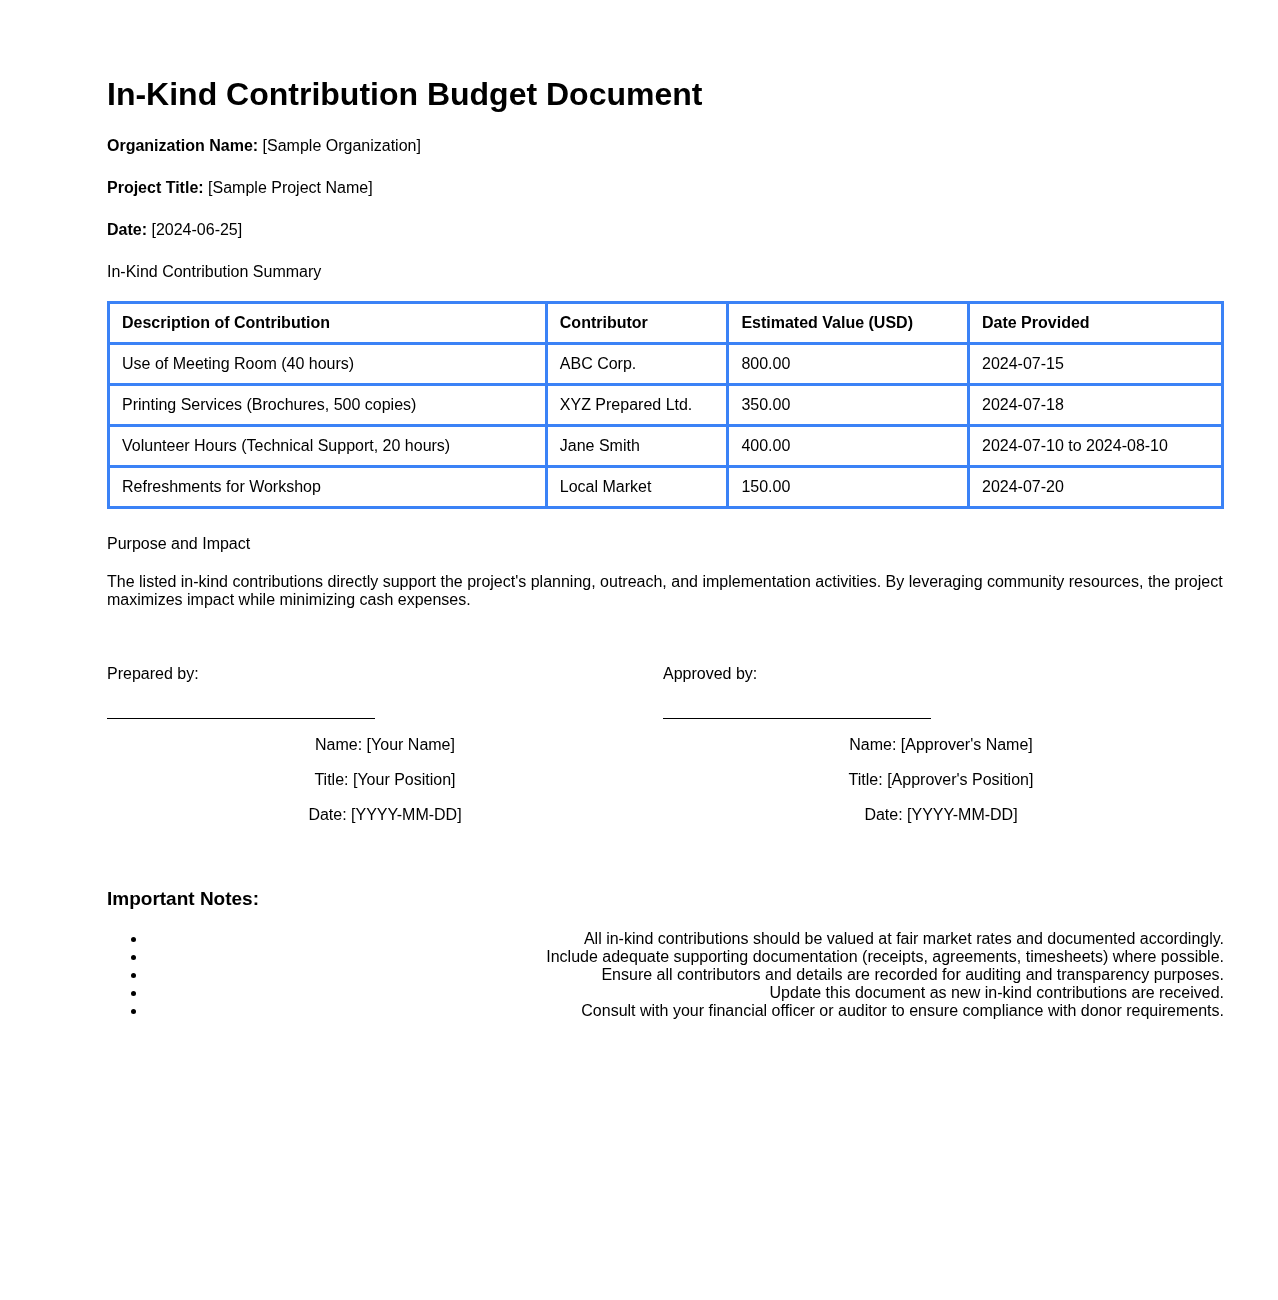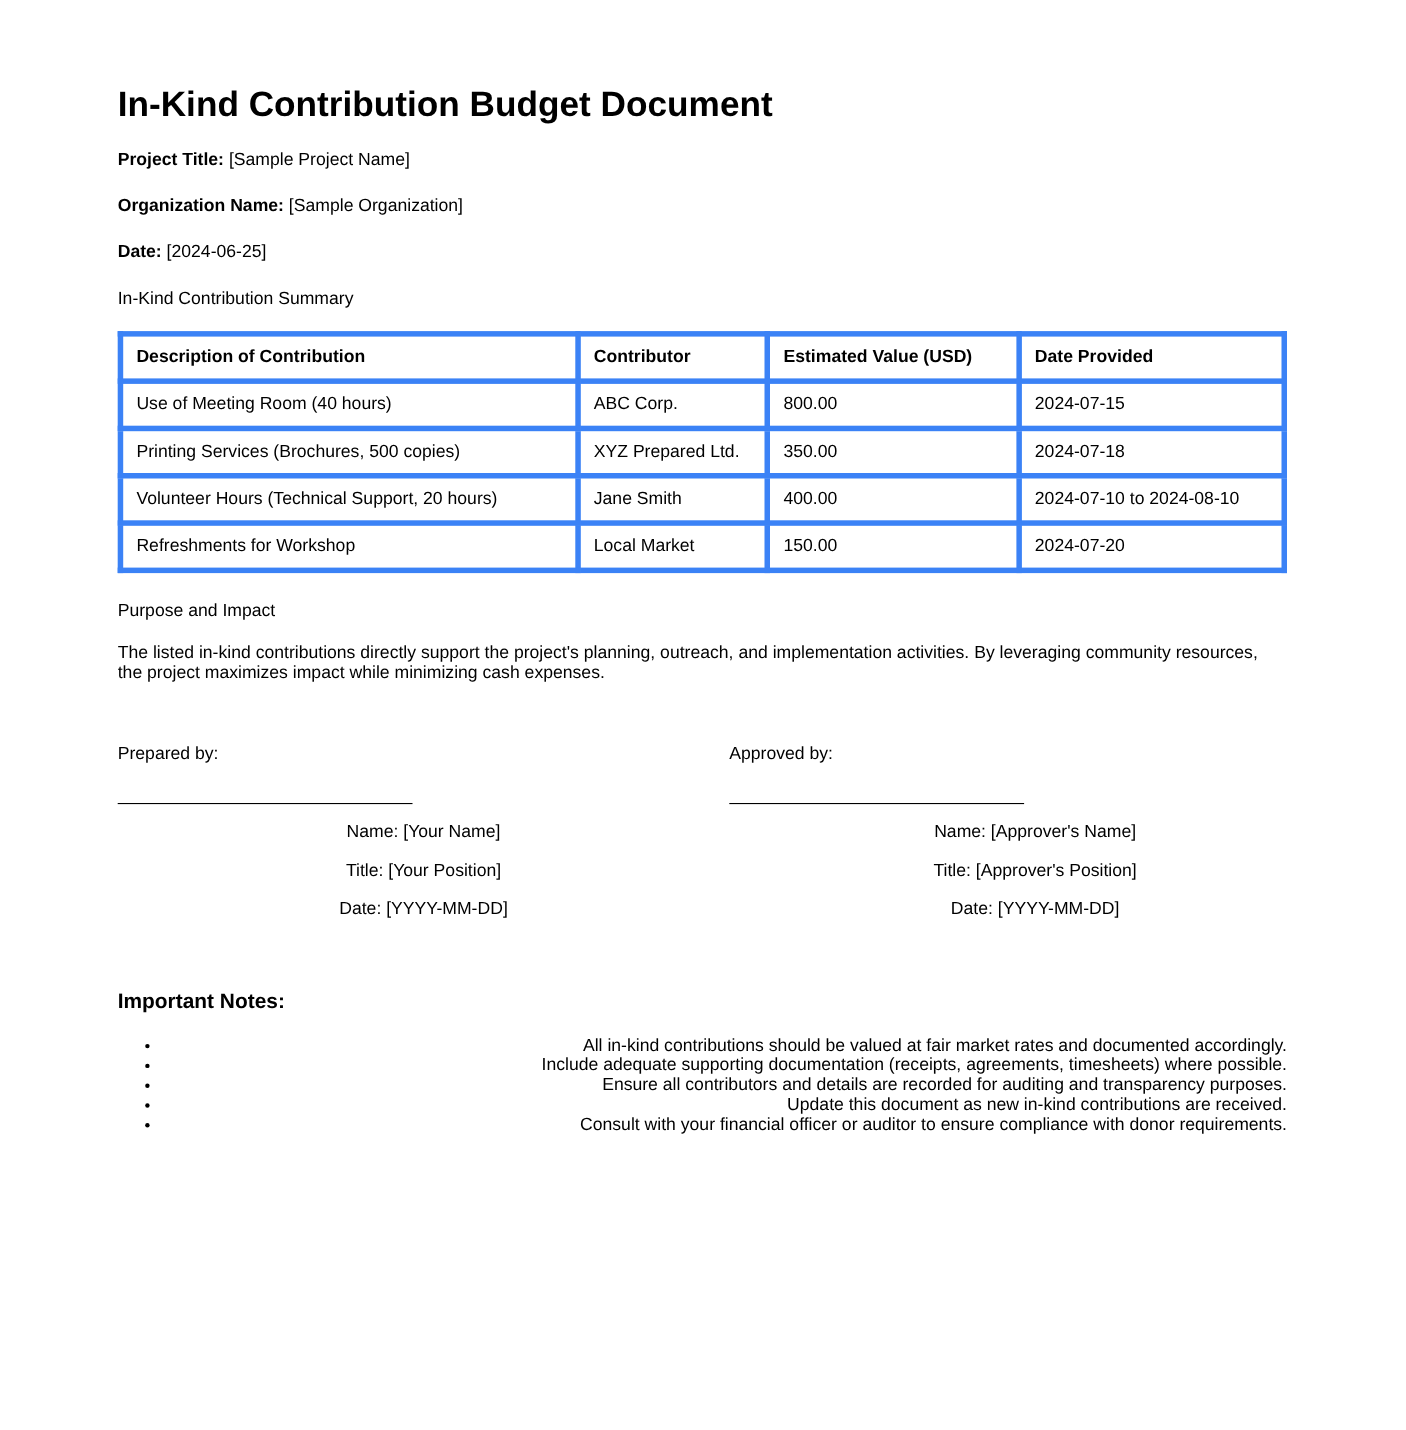--- a/index.html
+++ b/index.html
@@ -7,21 +7,21 @@
   body {
     color: #000000;
     font-family: "Liberation Sans", "DejaVu Sans", sans-serif;
     font-size: 16px;
     line-height: normal;
   }
   .page {
     width: 1278px;
     height: 1300px;
     background: #ffffff;
-    padding: 76px 108px 0 107px;
+    padding: 76px 54px 0 107px;
     overflow: hidden;
   }
   h1.doc-title {
     font-size: 32px;
     font-weight: bold;
     margin: 0 0 24px 0;
   }
   p.meta-line { margin: 0 0 24px 0; }
   .meta-label { font-weight: bold; }
   h2.section-heading {
@@ -30,21 +30,21 @@
     margin: 18px 0 20px 0;
   }
   h2.purpose-heading { margin-top: 26px; }
   table.contrib-table {
     width: 100%;
     border-collapse: collapse;
     table-layout: fixed;
   }
   table.contrib-table th,
   table.contrib-table td {
-    border: 5px solid #3b82f6;
+    border: 3px solid #3b82f6;
     padding: 10px 12px;
     text-align: left;
     font-size: 16px;
     vertical-align: middle;
     overflow: hidden;
     white-space: nowrap;
   }
   table.contrib-table th { font-weight: bold; }
   table.contrib-table .bold { font-weight: bold; }
   .purpose-text { margin: 0; }
@@ -74,26 +74,26 @@
   ul.notes-list li { margin: 0; }
 </style>
 </head>
 <body>
 
 <div class="page">
 
   <h1 class="doc-title">In-Kind Contribution Budget Document</h1>
 
   <p class="meta-line">
+    <span class="meta-label">Organization Name:</span>
+    <span>[Sample Organization]</span>
+  </p>
+  <p class="meta-line">
     <span class="meta-label">Project Title:</span>
     <span>[Sample Project Name]</span>
-  </p>
-  <p class="meta-line">
-    <span class="meta-label">Organization Name:</span>
-    <span>[Sample Organization]</span>
   </p>
   <p class="meta-line">
     <span class="meta-label">Date:</span>
     <span>[2024-06-25]</span>
   </p>
 
   <h2 class="section-heading">In-Kind Contribution Summary</h2>
 
   <table class="contrib-table">
     <colgroup>

